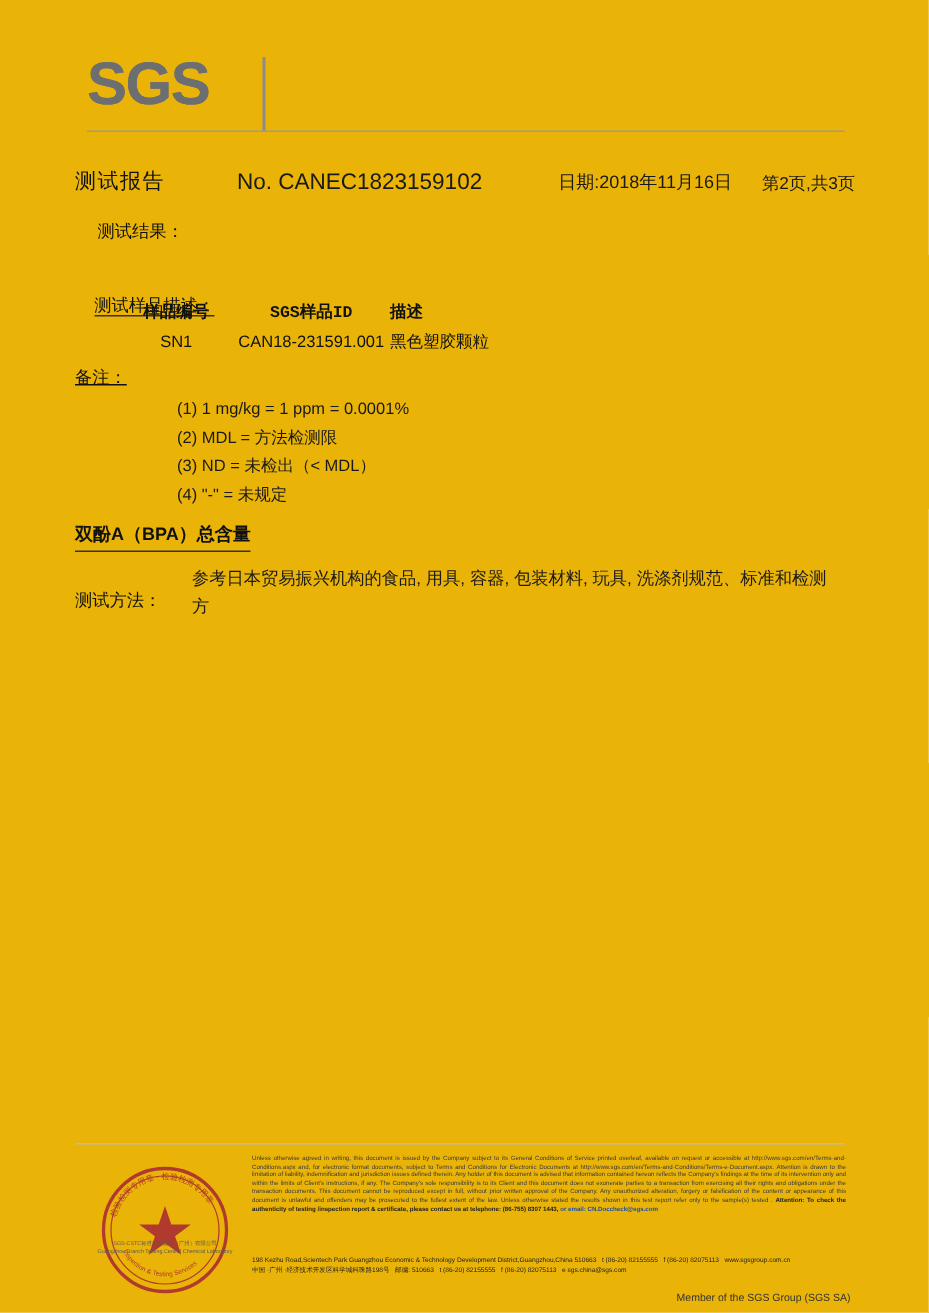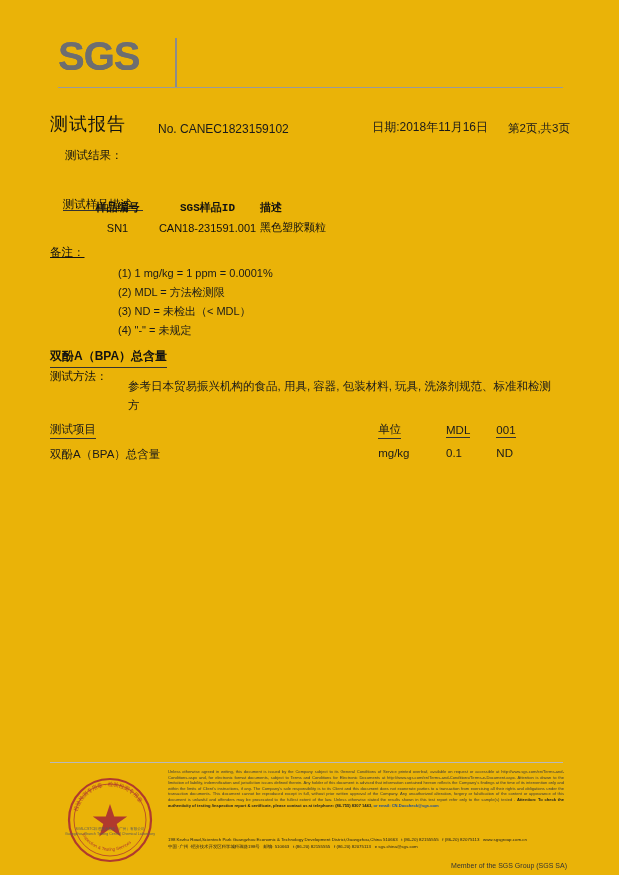--- a/index.html
+++ b/index.html
@@ -58,27 +58,27 @@
   .title-row {
     position: absolute;
     left: 50px;
     top: 112px;
     width: 520px;
     display: flex;
     align-items: flex-end;
     font-size: 12.5px;
   }
   .doc-title {
-    font-size: 18px;
+    font-size: 14px;
     letter-spacing: 1px;
     color: #111;
     width: 108px;
   }
   .report-no {
-    font-size: 12px;
+    font-size: 15px;
     flex: 1;
   }
   .report-date {
     font-size: 12px;
     white-space: nowrap;
   }
   .report-page {
     font-size: 11.5px;
     white-space: nowrap;
     margin-left: 20px;
@@ -140,21 +140,21 @@
     left: 50px;
     top: 348px;
     font-size: 12px;
     font-weight: bold;
     color: #111;
     border-bottom: 1px solid #333;
     padding-bottom: 2px;
   }
 
   
-  .method-label { left: 50px; top: 368px; }
+  .method-label { left: 50px; top: 393px; }
   .method-body {
     position: absolute;
     left: 128px;
     top: 377px;
     width: 430px;
     font-size: 11.5px;
     line-height: 19px;
   }
 
   
@@ -291,38 +291,20 @@
     <div>(4) "-" = 未规定</div>
   </div>
 
   <div class="section-heading">双酚A（BPA）总含量</div>
 
   <div class="tx method-label">测试方法：</div>
   <div class="method-body">
     <div>参考日本贸易振兴机构的食品, 用具, 容器, 包装材料, 玩具, 洗涤剂规范、标准和检测方</div>
   </div>
 
-  <table class="result-table">
-    <thead>
-      <tr>
-        <th class="rt-name"><span>测试项目</span></th>
-        <th class="rt-unit"><span>单位</span></th>
-        <th class="rt-mdl"><span>MDL</span></th>
-        <th class="rt-val"><span>001</span></th>
-      </tr>
-    </thead>
-    <tbody>
-      <tr>
-        <td class="rt-name">双酚A（BPA）总含量</td>
-        <td class="rt-unit">mg/kg</td>
-        <td class="rt-mdl">0.1</td>
-        <td class="rt-val">ND</td>
-      </tr>
-    </tbody>
-  </table>
 
   <div class="footer-rule"></div>
 
   <div class="stamp">
     <svg width="104" height="104" viewBox="0 0 104 104">
       <circle cx="52" cy="52" r="41" fill="none" stroke="#b03a2e" stroke-width="2.2"></circle>
       <circle cx="52" cy="52" r="36" fill="none" stroke="#b03a2e" stroke-width="0.8"></circle>
       <polygon points="52,36 56.2,48.4 69.2,48.4 58.7,56.1 62.8,68.5 52,60.8 41.2,68.5 45.3,56.1 34.8,48.4 47.8,48.4" fill="#b03a2e"></polygon>
       <path id="arcTop" d="M 18 52 A 34 34 0 0 1 86 52" fill="none"></path>
       <text font-size="5.4" fill="#b03a2e" font-family="'Liberation Sans', sans-serif">

